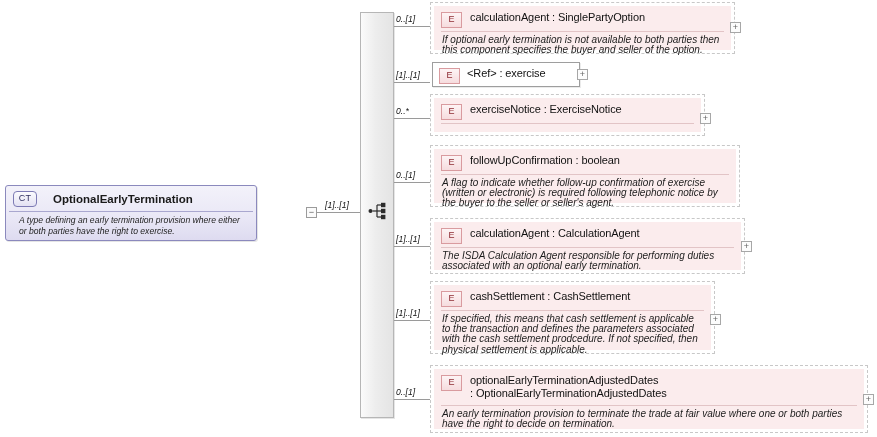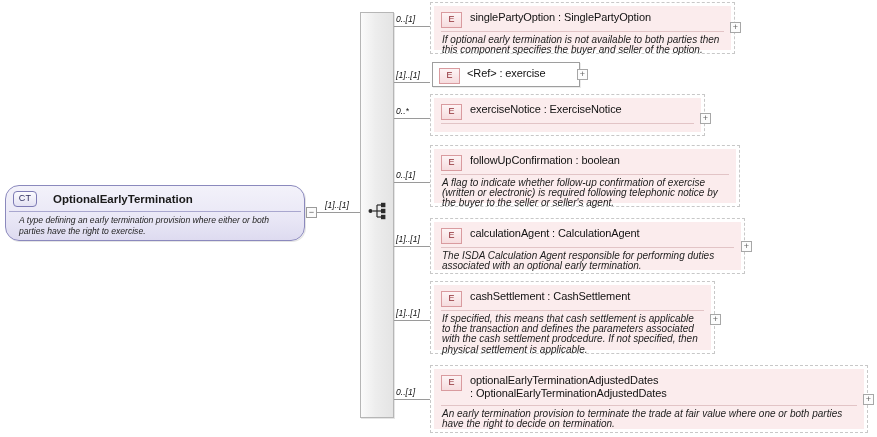--- a/index.html
+++ b/index.html
@@ -24,25 +24,25 @@
     position: absolute;
     height: 0;
     border-top: 1px solid #9a9a9a;
   }
 
   
   .ct-box {
     position: absolute;
     left: 5px;
     top: 185px;
-    width: 300px;
+    width: 252px;
     height: 56px;
     box-sizing: border-box;
     border: 1px solid #8b89bd;
-    border-radius: 14px;
+    border-radius: 3px;
     background: linear-gradient(to bottom, #f3f2fa 0%, #e9e7f6 60%, #dedbf0 100%);
     box-shadow: 1px 1px 0 rgba(0,0,0,0.10);
   }
   .ct-head {
     height: 25px;
     display: flex;
     align-items: center;
     padding-left: 7px;
     box-sizing: border-box;
   }
@@ -257,21 +257,21 @@
   <div class="card" style="left:396px; top:106px; width:34px;">0..*</div>
   <div class="card" style="left:396px; top:170px; width:34px;">0..[1]</div>
   <div class="card" style="left:396px; top:234px; width:34px;">[1]..[1]</div>
   <div class="card" style="left:396px; top:308px; width:34px;">[1]..[1]</div>
   <div class="card" style="left:396px; top:387px; width:34px;">0..[1]</div>
 
   <div class="elem optional" style="left:430px; top:2px; width:305px; height:52px;">
     <div class="elem-inner">
       <div class="elem-head">
         <div class="e-badge">E</div>
-        <div class="e-name">singlePartyOption : SinglePartyOption</div>
+        <div class="e-name">calculationAgent : SinglePartyOption</div>
       </div>
       <div class="e-rule"></div>
       <div class="e-doc">If optional early termination is not available to both parties then this component specifies the buyer and seller of the option.</div>
     </div>
   </div>
   <div class="plus" style="left:730px; top:22px;">+</div>
 
   <div class="elem required" style="left:432px; top:62px; width:148px; height:25px;">
     <div class="elem-inner">
       <div class="elem-head" style="padding-top:4px;">

